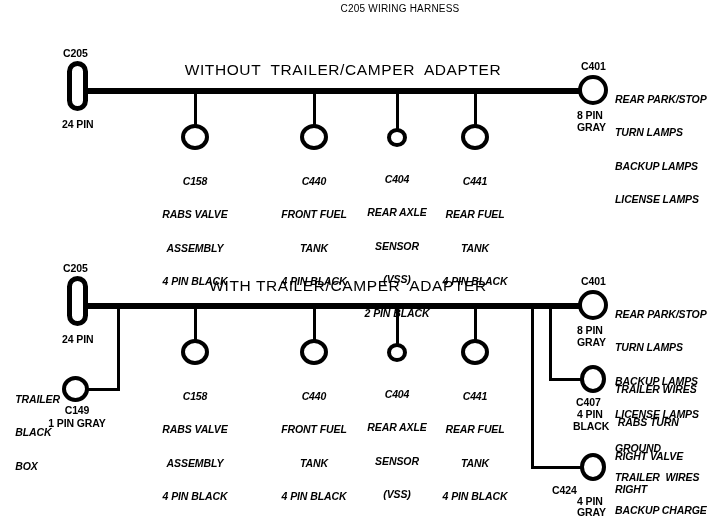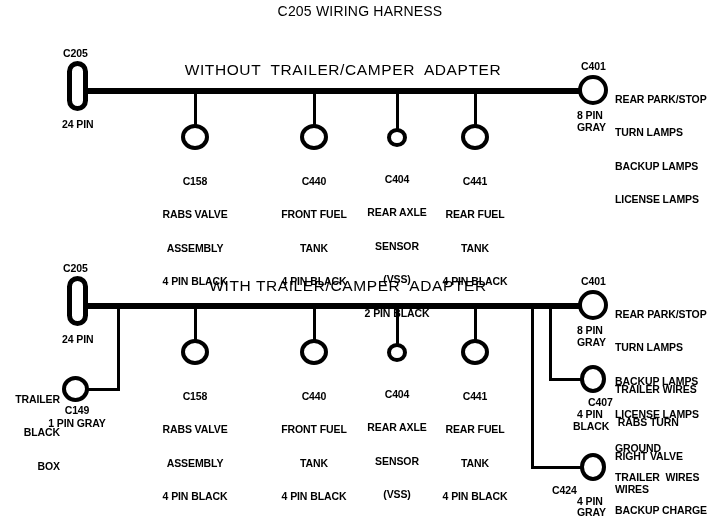--- a/index.html
+++ b/index.html
@@ -20,38 +20,39 @@
   }
   
   .t {
     position: absolute;
     font-family: "Liberation Sans", sans-serif;
     white-space: pre;
     line-height: 1;
     color: #000;
   }
   .title {
-    font-size: 14px;
+    font-size: 10px;
     font-weight: 400;
     letter-spacing: 0.2px;
+    margin-left: 40px;
   }
   .heading {
     font-size: 15.5px;
     font-weight: 400;
     letter-spacing: 0.6px;
   }
   .lbl {
     font-size: 10.5px;
     font-weight: bold;
     letter-spacing: -0.1px;
   }
   .ctr { text-align: center; transform: translateX(-50%); }
-  .rgt { text-align: right; transform: translateX(-100%); }
+  .rgt { transform: translateX(-100%); }
   .stack { position: absolute; }
-  .stack .ln { display: block; line-height: 12.4px; white-space: pre; }
+  .stack .ln { display: block; line-height: 12.4px; white-space: pre; font-style: italic; }
 
   
   .wire-h {
     position: absolute;
     background: #000;
     height: 6px;
   }
   .wire-h.thin { height: 3px; }
   .wire-v {
     position: absolute;
@@ -206,28 +207,28 @@
       <span class="ln">REAR PARK/STOP</span>
       <span class="ln">TURN LAMPS</span>
       <span class="ln">BACKUP LAMPS</span>
       <span class="ln">LICENSE LAMPS</span>
       <span class="ln">GROUND</span>
     </div>
 
     <div class="wire-v" style="left:549px; top:307px; height:74px;"></div>
     <div class="wire-h thin" style="left:549px; top:378px; width:34px;"></div>
     <div class="circ" style="left:580px; top:365px; width:26px; height:28px;"></div>
-    <div class="t lbl" style="left:588px; top:397px;">C407</div>
+    <div class="t lbl" style="left:576px; top:397px;">C407</div>
     <div class="t lbl" style="left:577px; top:409px;">4 PIN</div>
     <div class="t lbl" style="left:573px; top:421px;">BLACK</div>
     <div class="stack t lbl" style="left:615px; top:362px;">
       <span class="ln">TRAILER WIRES</span>
       <span class="ln"> RABS TURN</span>
       <span class="ln">RIGHT VALVE</span>
-      <span class="ln">WIRES</span>
+      <span class="ln">RIGHT</span>
       <span class="ln">GROUND</span>
     </div>
 
     <div class="wire-v" style="left:531px; top:307px; height:162px;"></div>
     <div class="wire-h thin" style="left:531px; top:466px; width:52px;"></div>
     <div class="circ" style="left:580px; top:453px; width:26px; height:28px;"></div>
     <div class="t lbl" style="left:552px; top:485px;">C424</div>
     <div class="t lbl" style="left:577px; top:496px;">4 PIN</div>
     <div class="t lbl" style="left:577px; top:507px;">GRAY</div>
     <div class="stack t lbl" style="left:615px; top:450px;">

